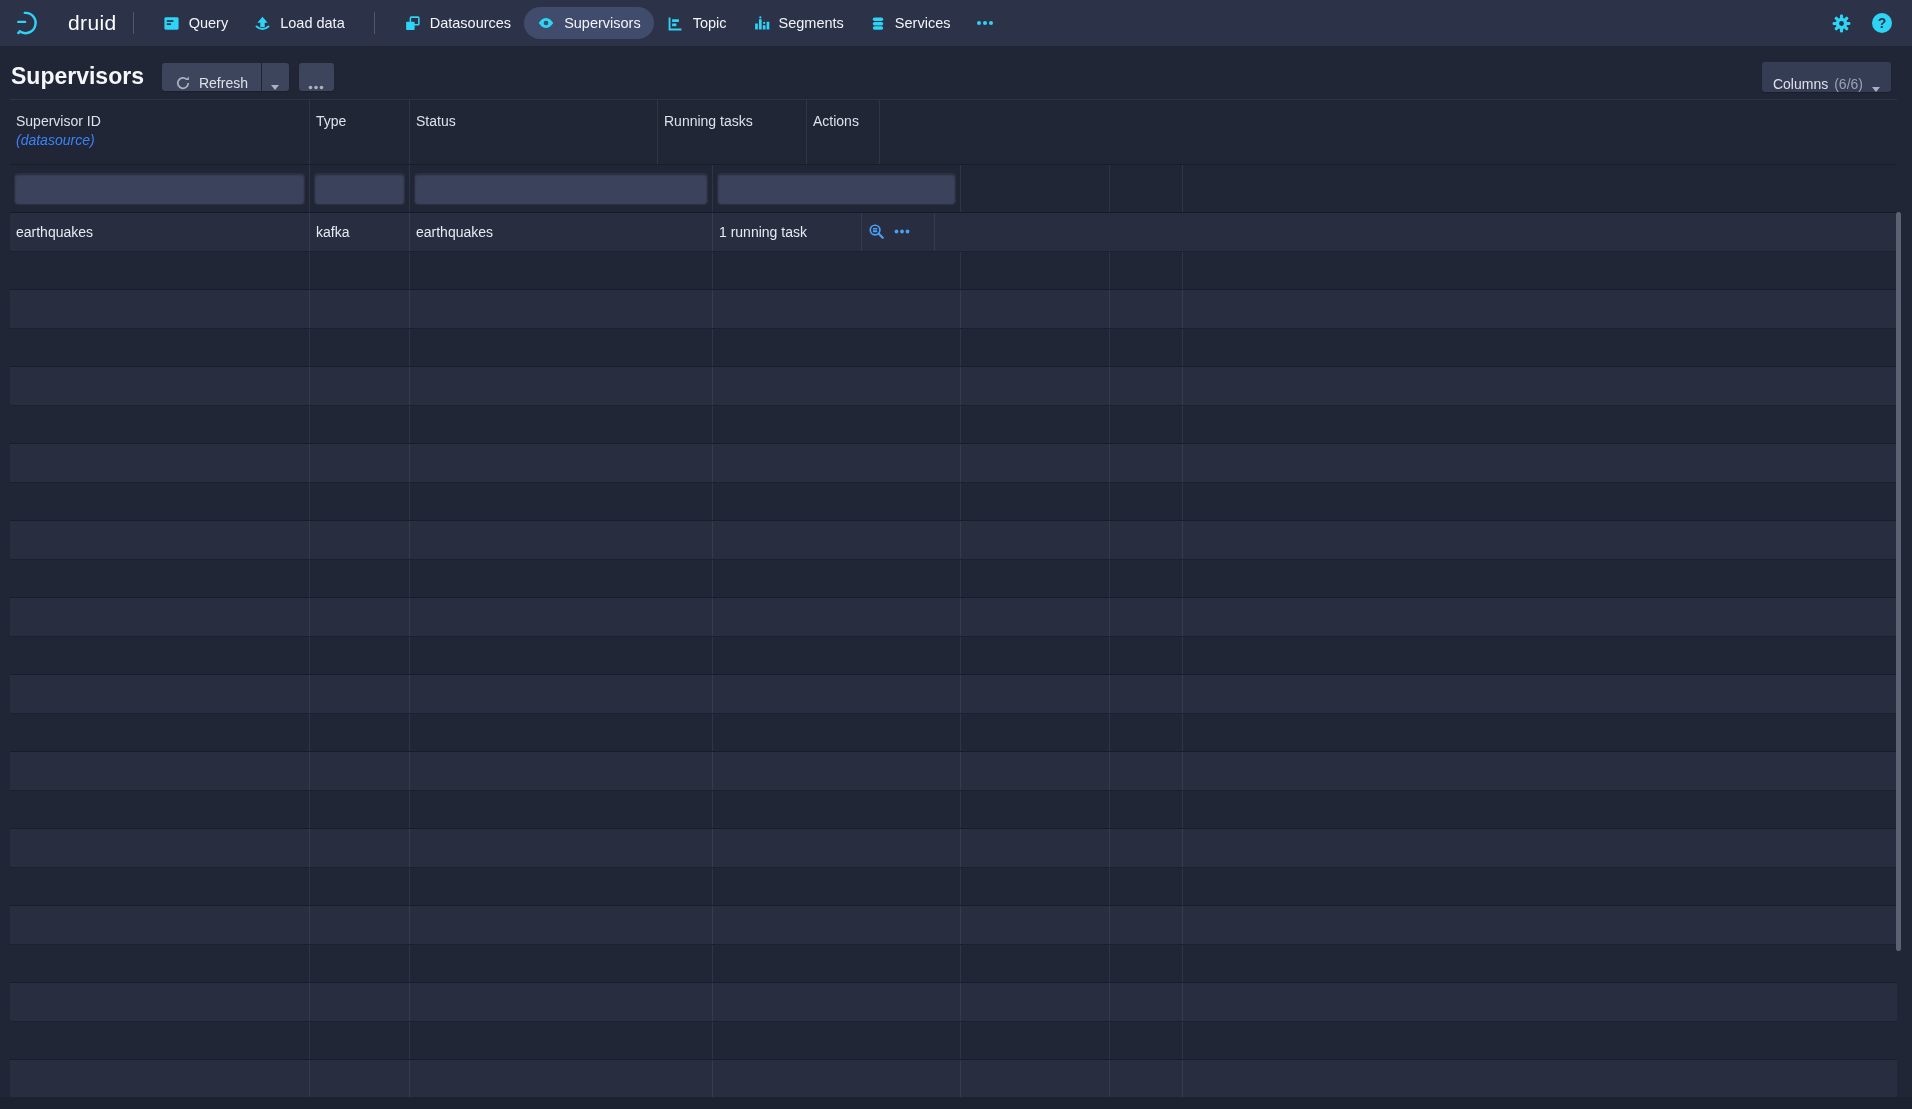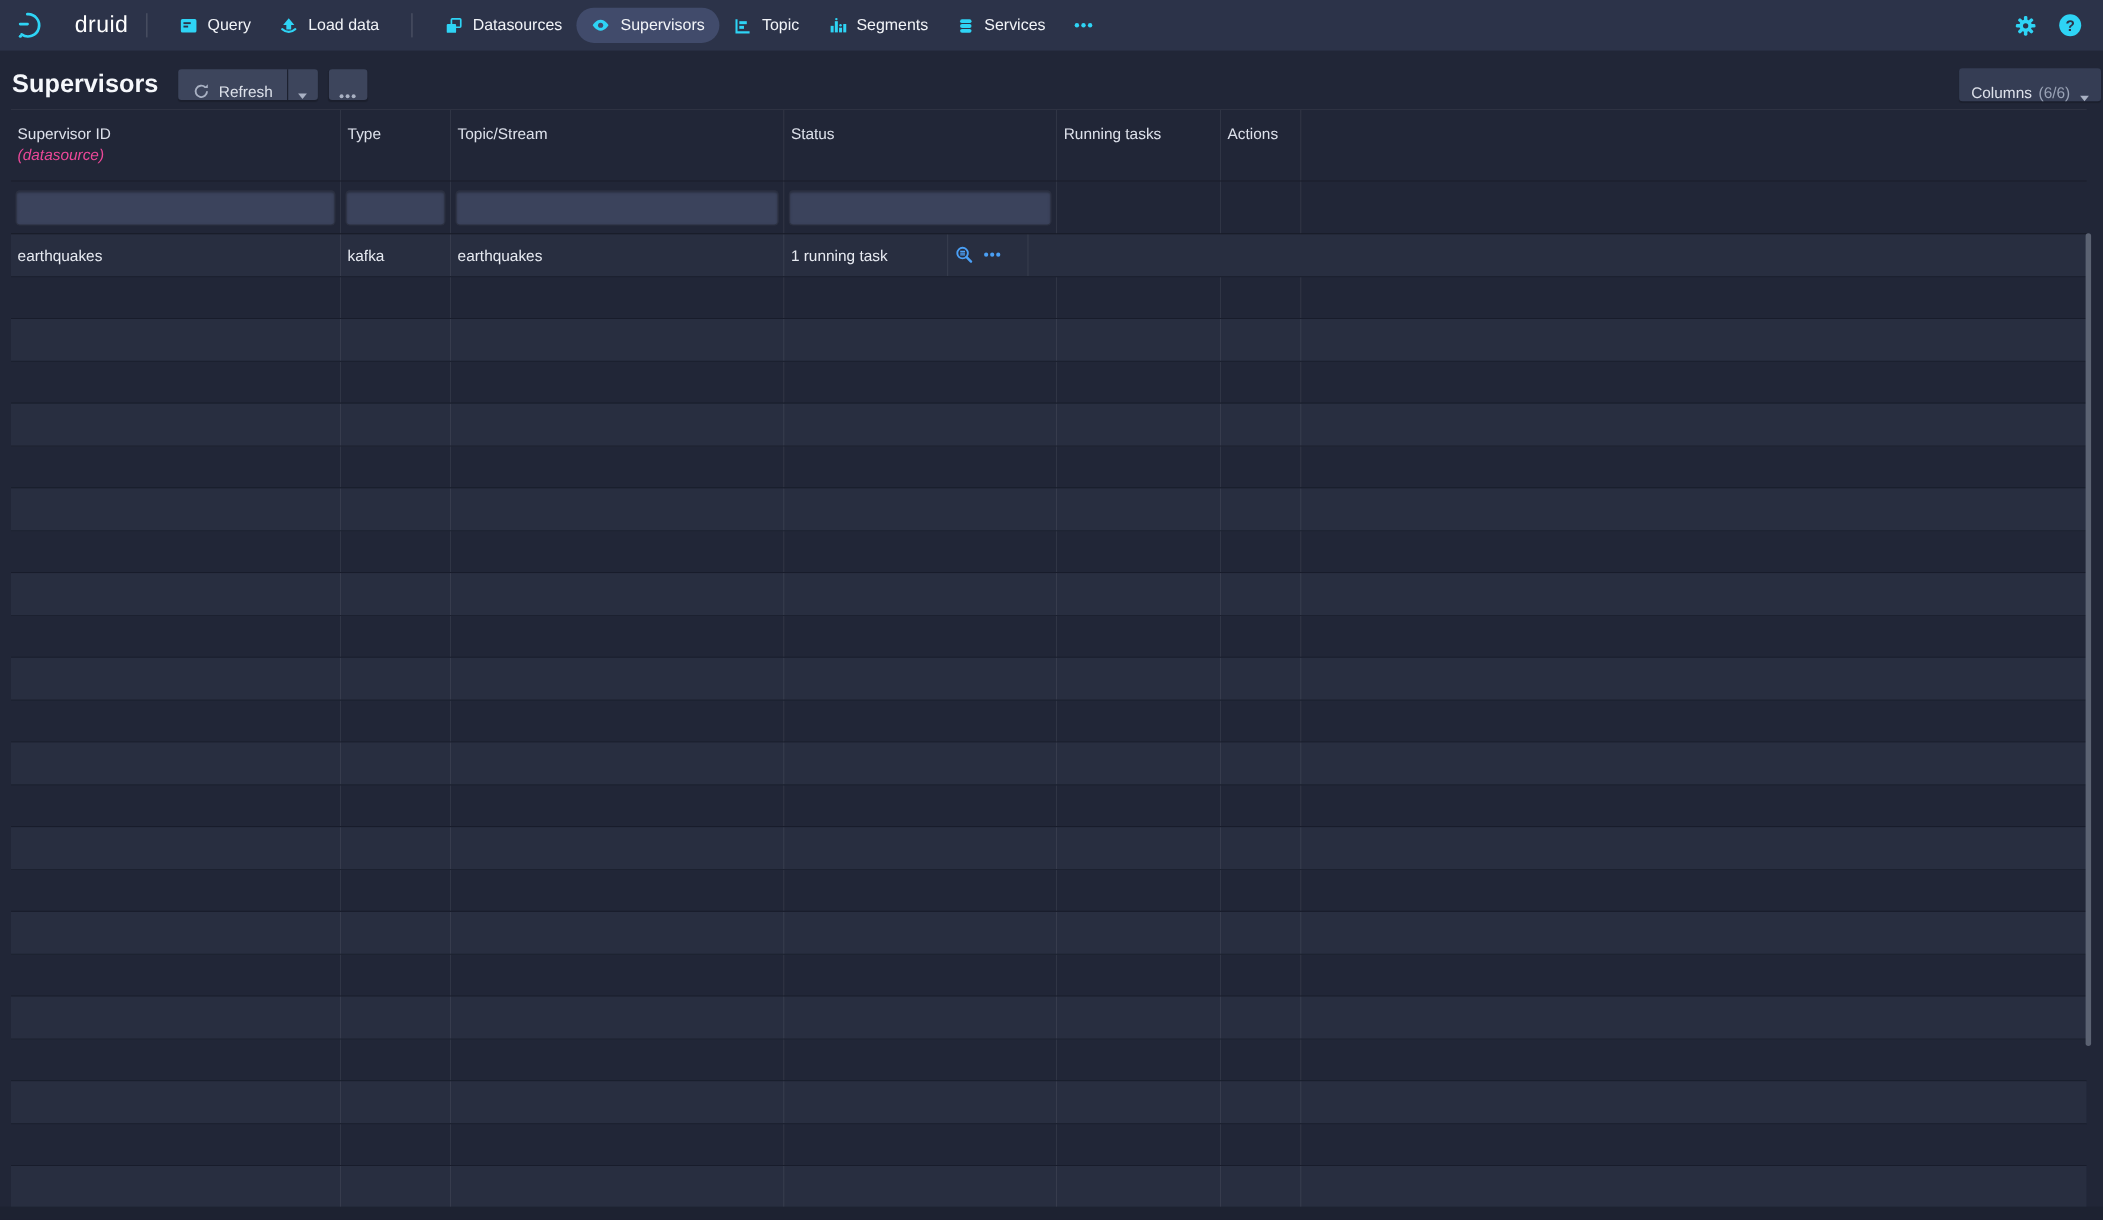--- a/index.html
+++ b/index.html
@@ -26,28 +26,28 @@
   .toolbar{height:53px;display:flex;align-items:center;padding:8px 11px 0;box-sizing:border-box;position:relative;}
   .page-title{font-size:23px;font-weight:bold;color:#f5f7fb;margin:0 18px 0 0;}
   .btn{background:#3d455c;border:none;color:#dde1ea;height:28px;font-size:14px;
     display:inline-flex;align-items:flex-end;border-radius:3px;cursor:pointer;
     font-family:"Liberation Sans",sans-serif;box-shadow:0 1px 1px rgba(0,0,0,0.2);}
   .btn-refresh{padding:0 13px;gap:8px;border-radius:3px 0 0 3px;}
   .btn-caret{width:27px;justify-content:center;border-radius:0 3px 3px 0;margin-left:1px;}
   .caret-down{width:0;height:0;border-left:4.5px solid transparent;border-right:4.5px solid transparent;
     border-top:5.5px solid #a9b1c3;}
   .btn-more{width:35px;justify-content:center;margin-left:10px;}
-  .btn-columns{position:absolute;right:2px;top:16px;height:30px;padding:0 11px;gap:6px;background:#353d54;}
+  .btn-columns{position:absolute;right:21px;top:16px;height:30px;padding:0 11px;gap:6px;background:#353d54;}
   .dim{color:#9aa3b6;}
   
   .table{position:absolute;left:10px;top:99px;width:1887px;border-top:1px solid rgba(255,255,255,0.06);}
   .thead{display:flex;height:64px;box-sizing:border-box;}
   .th{box-sizing:border-box;padding:12px 6px 0;font-size:14px;color:#dde1eb;line-height:19px;
     border-right:1px solid rgba(255,255,255,0.07);cursor:pointer;overflow:hidden;}
-  .th .sub{font-style:italic;color:#ec4899;}
+  .th .sub{font-style:italic;color:#3b82f6;}
   .filter-row{display:flex;height:48px;box-sizing:border-box;border-top:1px solid rgba(0,0,0,0.22);}
   .fc{box-sizing:border-box;border-right:1px solid rgba(255,255,255,0.07);padding:9px 5px;}
   .filter-input{width:100%;height:30px;box-sizing:border-box;background:#3b435c;border:none;border-radius:3px;
     box-shadow:inset 0 1px 2px rgba(0,0,0,0.35),0 0 0 1px rgba(255,255,255,0.05);
     outline:none;color:#e8ebf2;padding:0 8px;font-size:14px;font-family:"Liberation Sans",sans-serif;}
   .tbody{height:887px;overflow:hidden;border-top:1px solid rgba(0,0,0,0.3);}
   .tr{display:flex;height:38.5px;box-sizing:border-box;border-bottom:1px solid rgba(13,17,29,0.45);}
   .tr:nth-child(odd){background:#282e40;}
   .td{box-sizing:border-box;border-right:1px solid rgba(255,255,255,0.07);display:flex;align-items:center;
     padding:0 6px;font-size:14px;color:#e7eaf1;overflow:hidden;white-space:nowrap;}
@@ -217,23 +217,20 @@
 
 <div class="table">
   <div class="thead">
     <div class="th c0">
       <div>Supervisor ID</div>
       <div class="sub">(datasource)</div>
     </div>
     <div class="th c1">
       <div>Type</div>
     </div>
-    <div class="th c2">
-      <div>Topic/Stream</div>
-    </div>
     <div class="th c3">
       <div>Status</div>
     </div>
     <div class="th c4">
       <div>Running tasks</div>
     </div>
     <div class="th c5">
       <div>Actions</div>
     </div>
     <div class="th cfill"></div>

